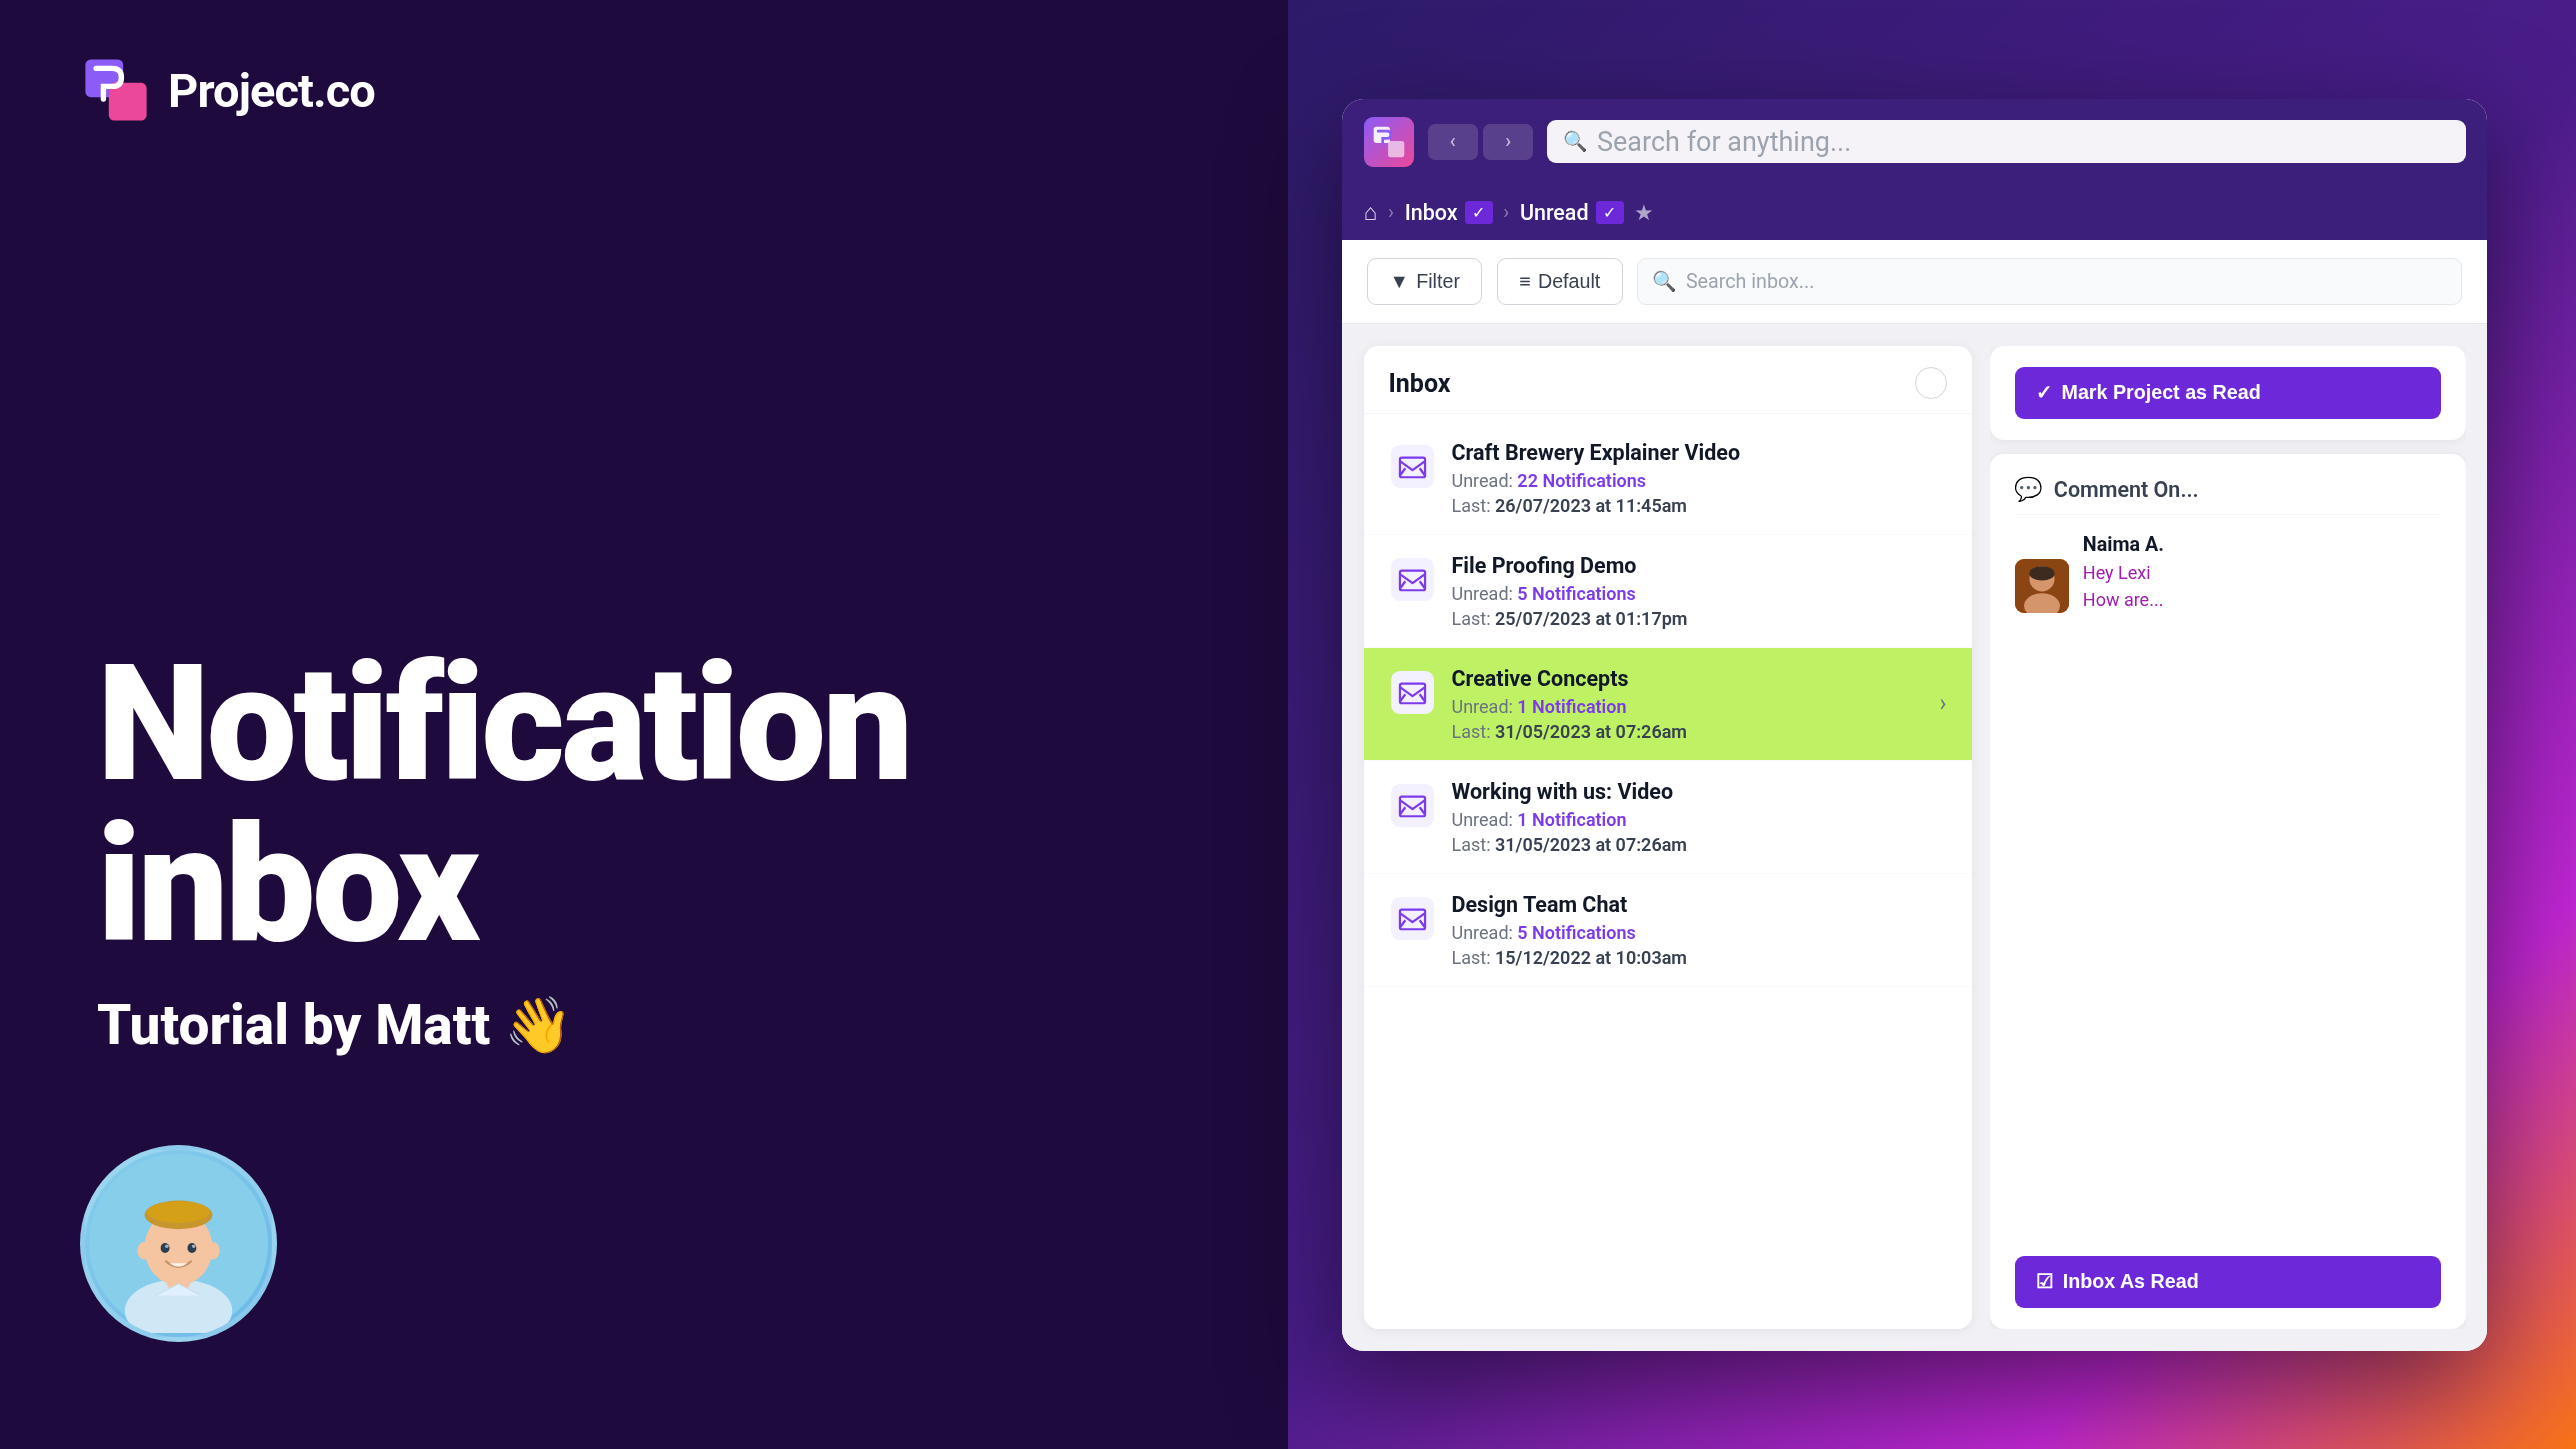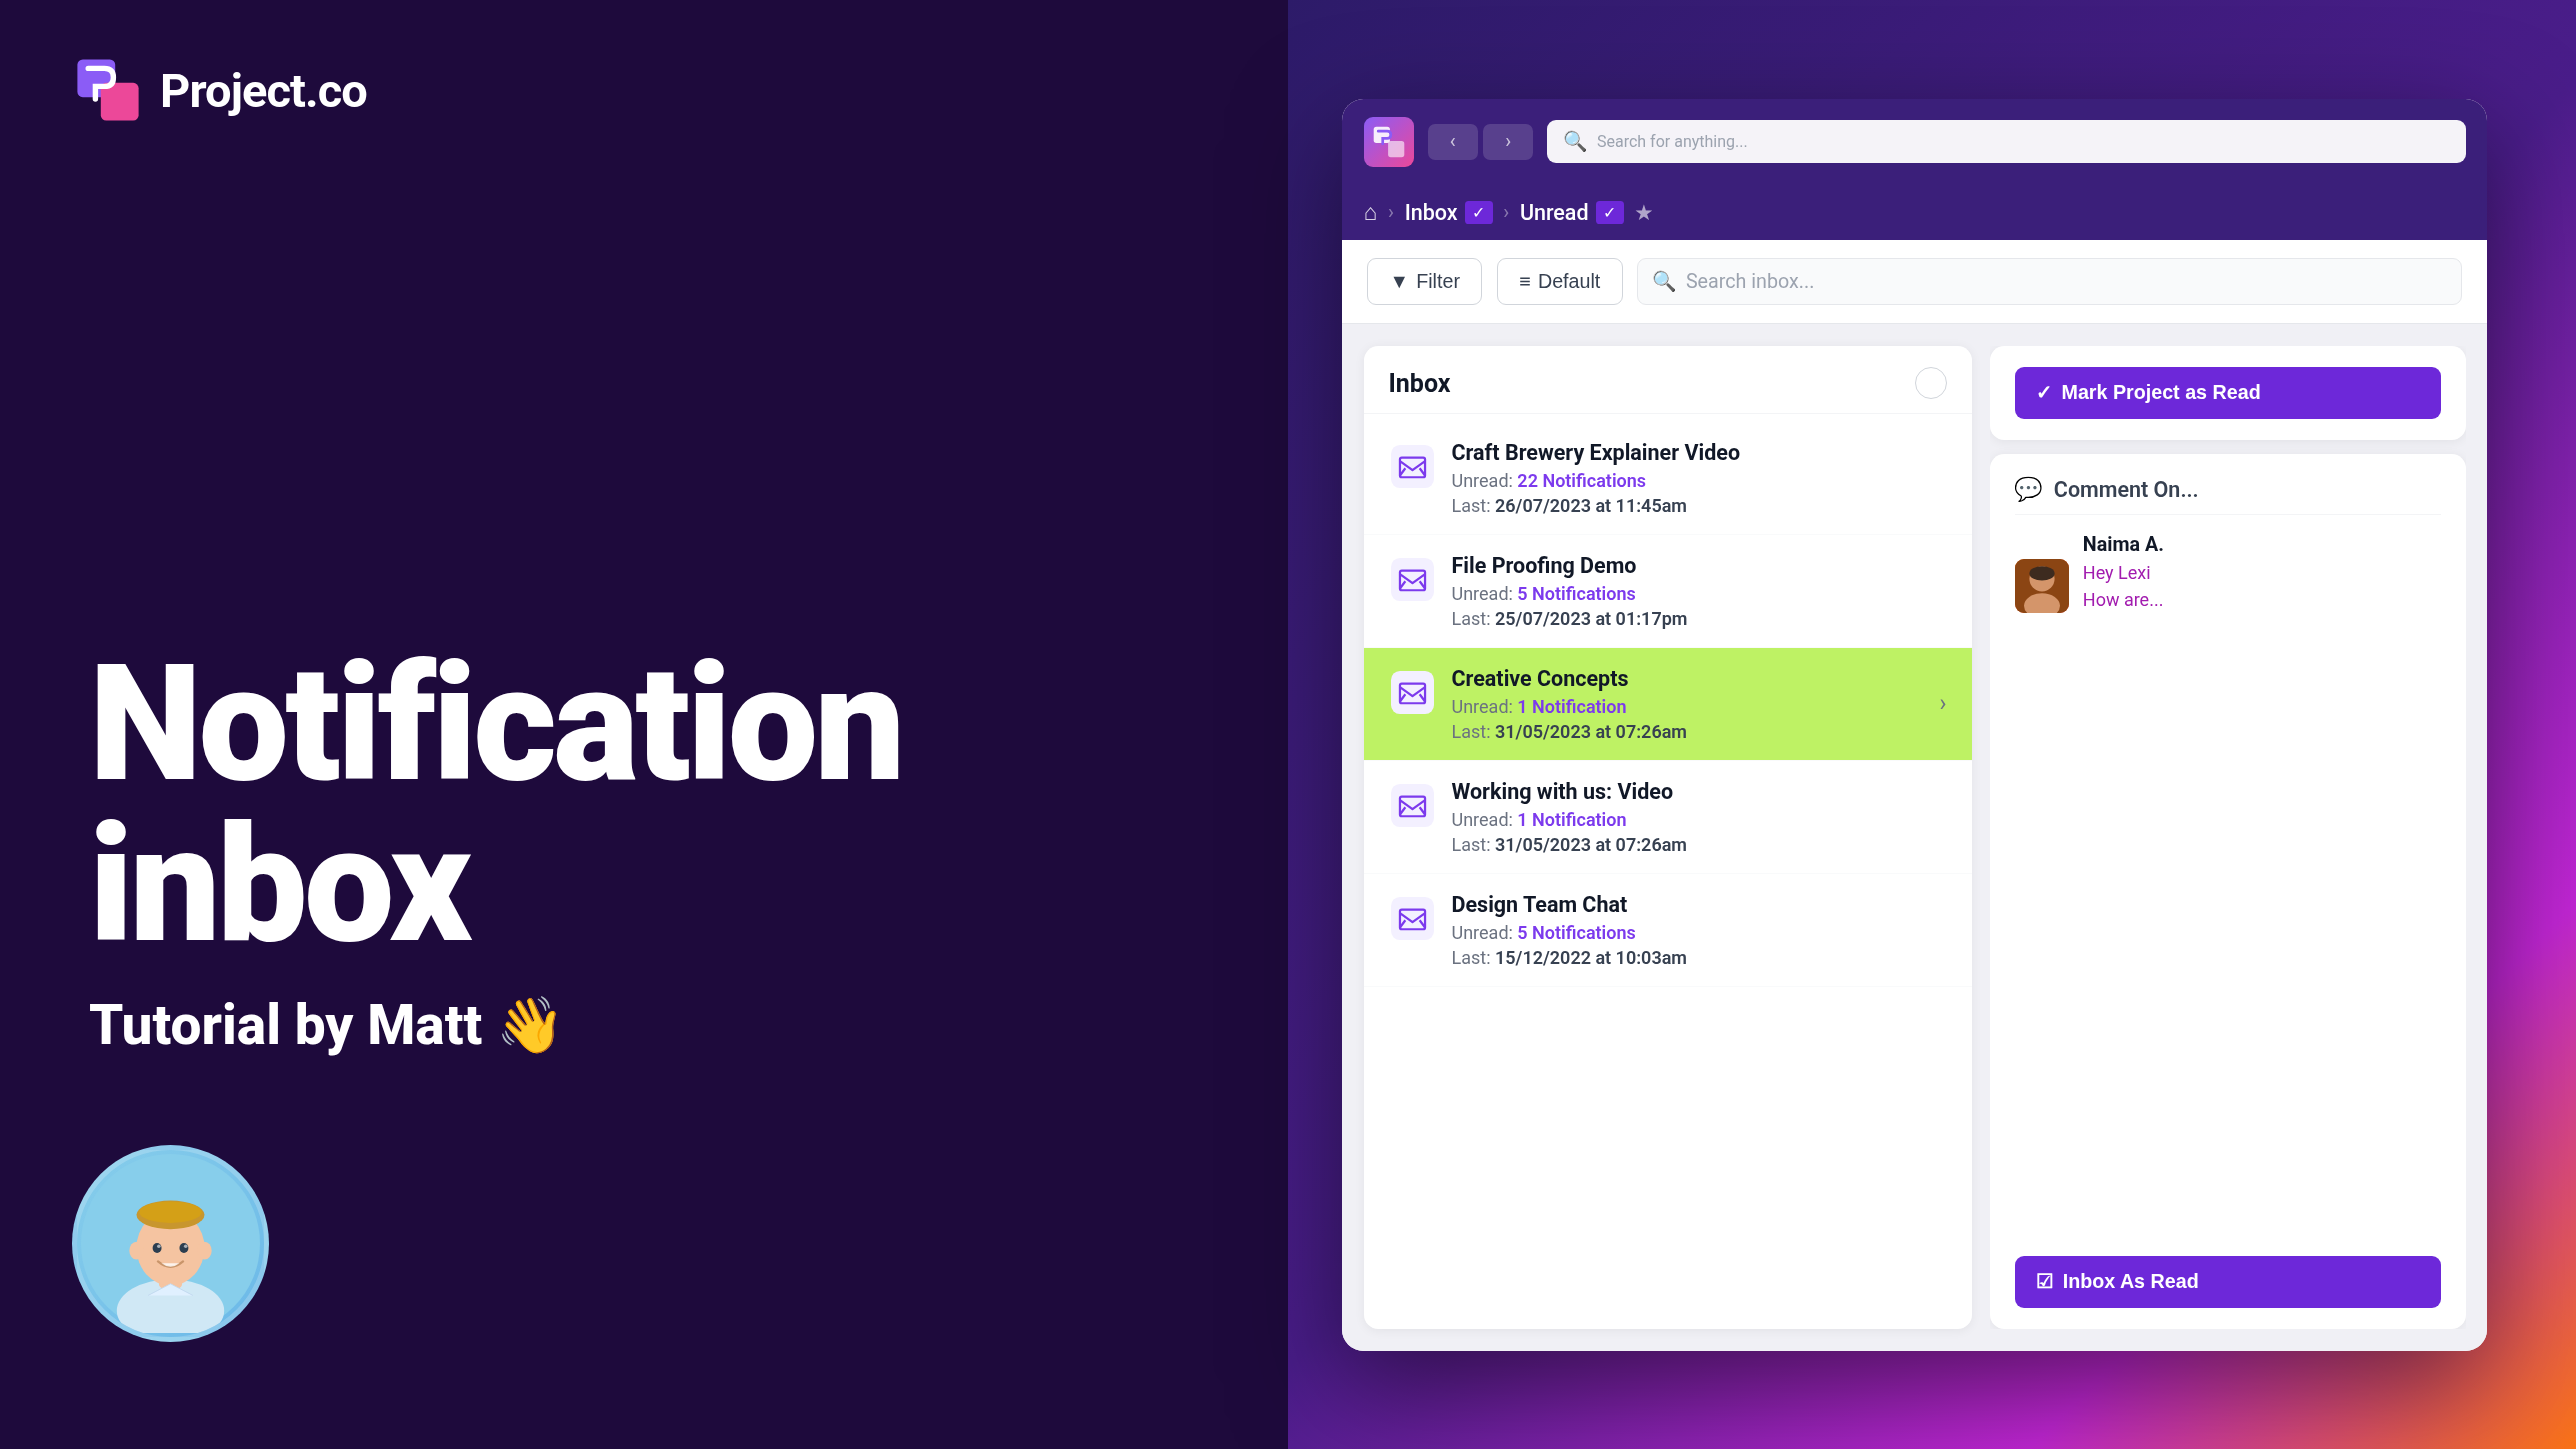--- a/index.html
+++ b/index.html
@@ -9,21 +9,21 @@
       height: 1449px;
       background: #1e0a3c;
       font-family: -apple-system, BlinkMacSystemFont, 'Segoe UI', Roboto, sans-serif;
       overflow: hidden;
       position: relative;
     }
 
     
     .left-panel {
       position: absolute;
-      left: 0;
+      left: 8px;
       top: 0;
       width: 1288px;
       height: 1449px;
       display: flex;
       flex-direction: column;
       justify-content: center;
       padding: 72px 89px;
     }
 
     .logo-area {
@@ -164,21 +164,21 @@
       padding: 0 16px;
       gap: 9px;
     }
 
     .search-bar-icon {
       color: #9ca3af;
       font-size: 19.7px;
     }
 
     .search-bar-text {
-      font-size: 16px;
+      font-size: 27px;
       color: #9ca3af;
     }
 
     
     .breadcrumb-bar {
       background: #3b1f7a;
       padding: 14.3px 21.5px;
       display: flex;
       align-items: center;
       gap: 10.7px;

